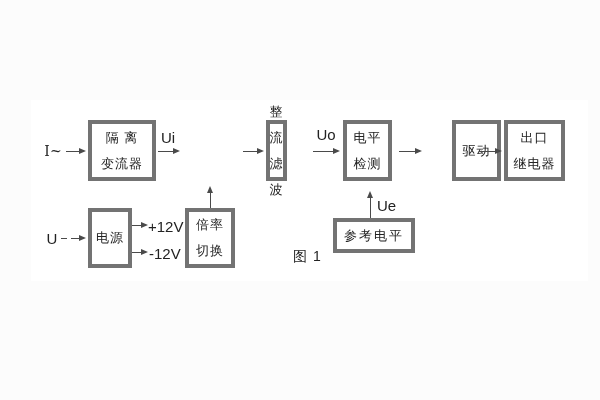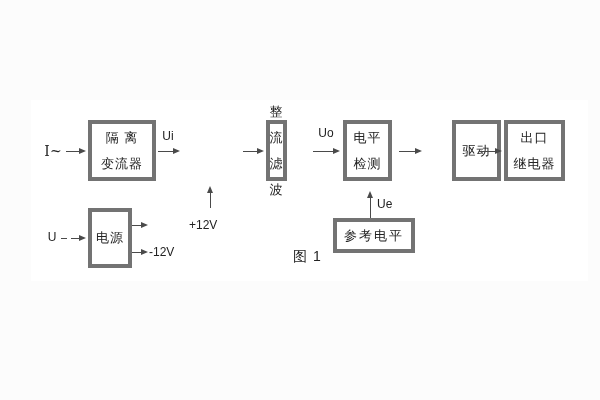--- a/index.html
+++ b/index.html
@@ -8,21 +8,21 @@
     font-family:"Liberation Sans","DejaVu Sans",sans-serif;color:#1f1f1f;
   }
   #panel{position:absolute;left:31px;top:100px;width:557px;height:181px;background:#ffffff;}
   .box{
     position:absolute;border:4px solid #737373;background:#ffffff;
     display:flex;flex-direction:column;align-items:center;justify-content:center;
     font-size:13px;line-height:26px;letter-spacing:1px;color:#222;text-align:center;
     box-sizing:border-box;
   }
   .box.single{line-height:normal;}
-  .lbl{position:absolute;font-size:12px;color:#222;text-align:center;white-space:nowrap;}
+  .lbl{position:absolute;font-size:15px;color:#222;text-align:center;white-space:nowrap;}
   .lbl.serif{font-family:"DejaVu Serif","Liberation Serif",serif;font-size:14px;}
   .harrow{position:absolute;height:1px;background:#4a4a4a;}
   .harrow::after{
     content:"";position:absolute;left:100%;top:-3px;width:0;height:0;
     border-left:7px solid #4a4a4a;border-top:3px solid transparent;border-bottom:3px solid transparent;
   }
   .hline{position:absolute;height:1px;background:#4a4a4a;}
   .varrow{position:absolute;width:1px;background:#4a4a4a;}
   .varrow::after{
     content:"";position:absolute;top:-7px;left:-3px;width:0;height:0;
@@ -55,28 +55,32 @@
     <span>驱动</span>
   </div>
   <div class="box" style="left:504px;top:120px;width:61px;height:61px;">
     <span>出口</span>
     <span>继电器</span>
   </div>
 
   <div class="box single" style="left:88px;top:208px;width:44px;height:60px;font-family:Liberation Serif, serif;">
     <span>电源</span>
   </div>
+  <div class="box" style="left:185px;top:208px;width:50px;height:60px;">
+    <span>倍率</span>
+    <span>切换</span>
+  </div>
   <div class="box single" style="left:333px;top:218px;width:82px;height:35px;letter-spacing:2px;text-align:right;">
     <span>参考电平</span>
   </div>
 
   <div class="lbl" style="left:156px;top:129px;width:24px;">Ui</div>
   <div class="lbl" style="left:313px;top:126px;width:26px;">Uo</div>
   <div class="lbl" style="left:377px;top:197px;text-align:left;">Ue</div>
-  <div class="lbl" style="left:148px;top:218px;text-align:left;margin-left:41px;">+12V</div>
+  <div class="lbl" style="left:148px;top:218px;text-align:left;">+12V</div>
   <div class="lbl" style="left:149px;top:245px;text-align:left;">-12V</div>
 
   <div class="harrow" style="left:66px;top:151px;width:13px;"></div>
   <div class="harrow" style="left:158px;top:151px;width:15px;"></div>
   <div class="harrow" style="left:243px;top:151px;width:14px;"></div>
   <div class="harrow" style="left:313px;top:151px;width:20px;"></div>
   <div class="harrow" style="left:399px;top:151px;width:16px;"></div>
   <div class="harrow" style="left:479px;top:151px;width:16px;"></div>
 
   <div class="hline" style="left:61px;top:238px;width:6px;"></div>

